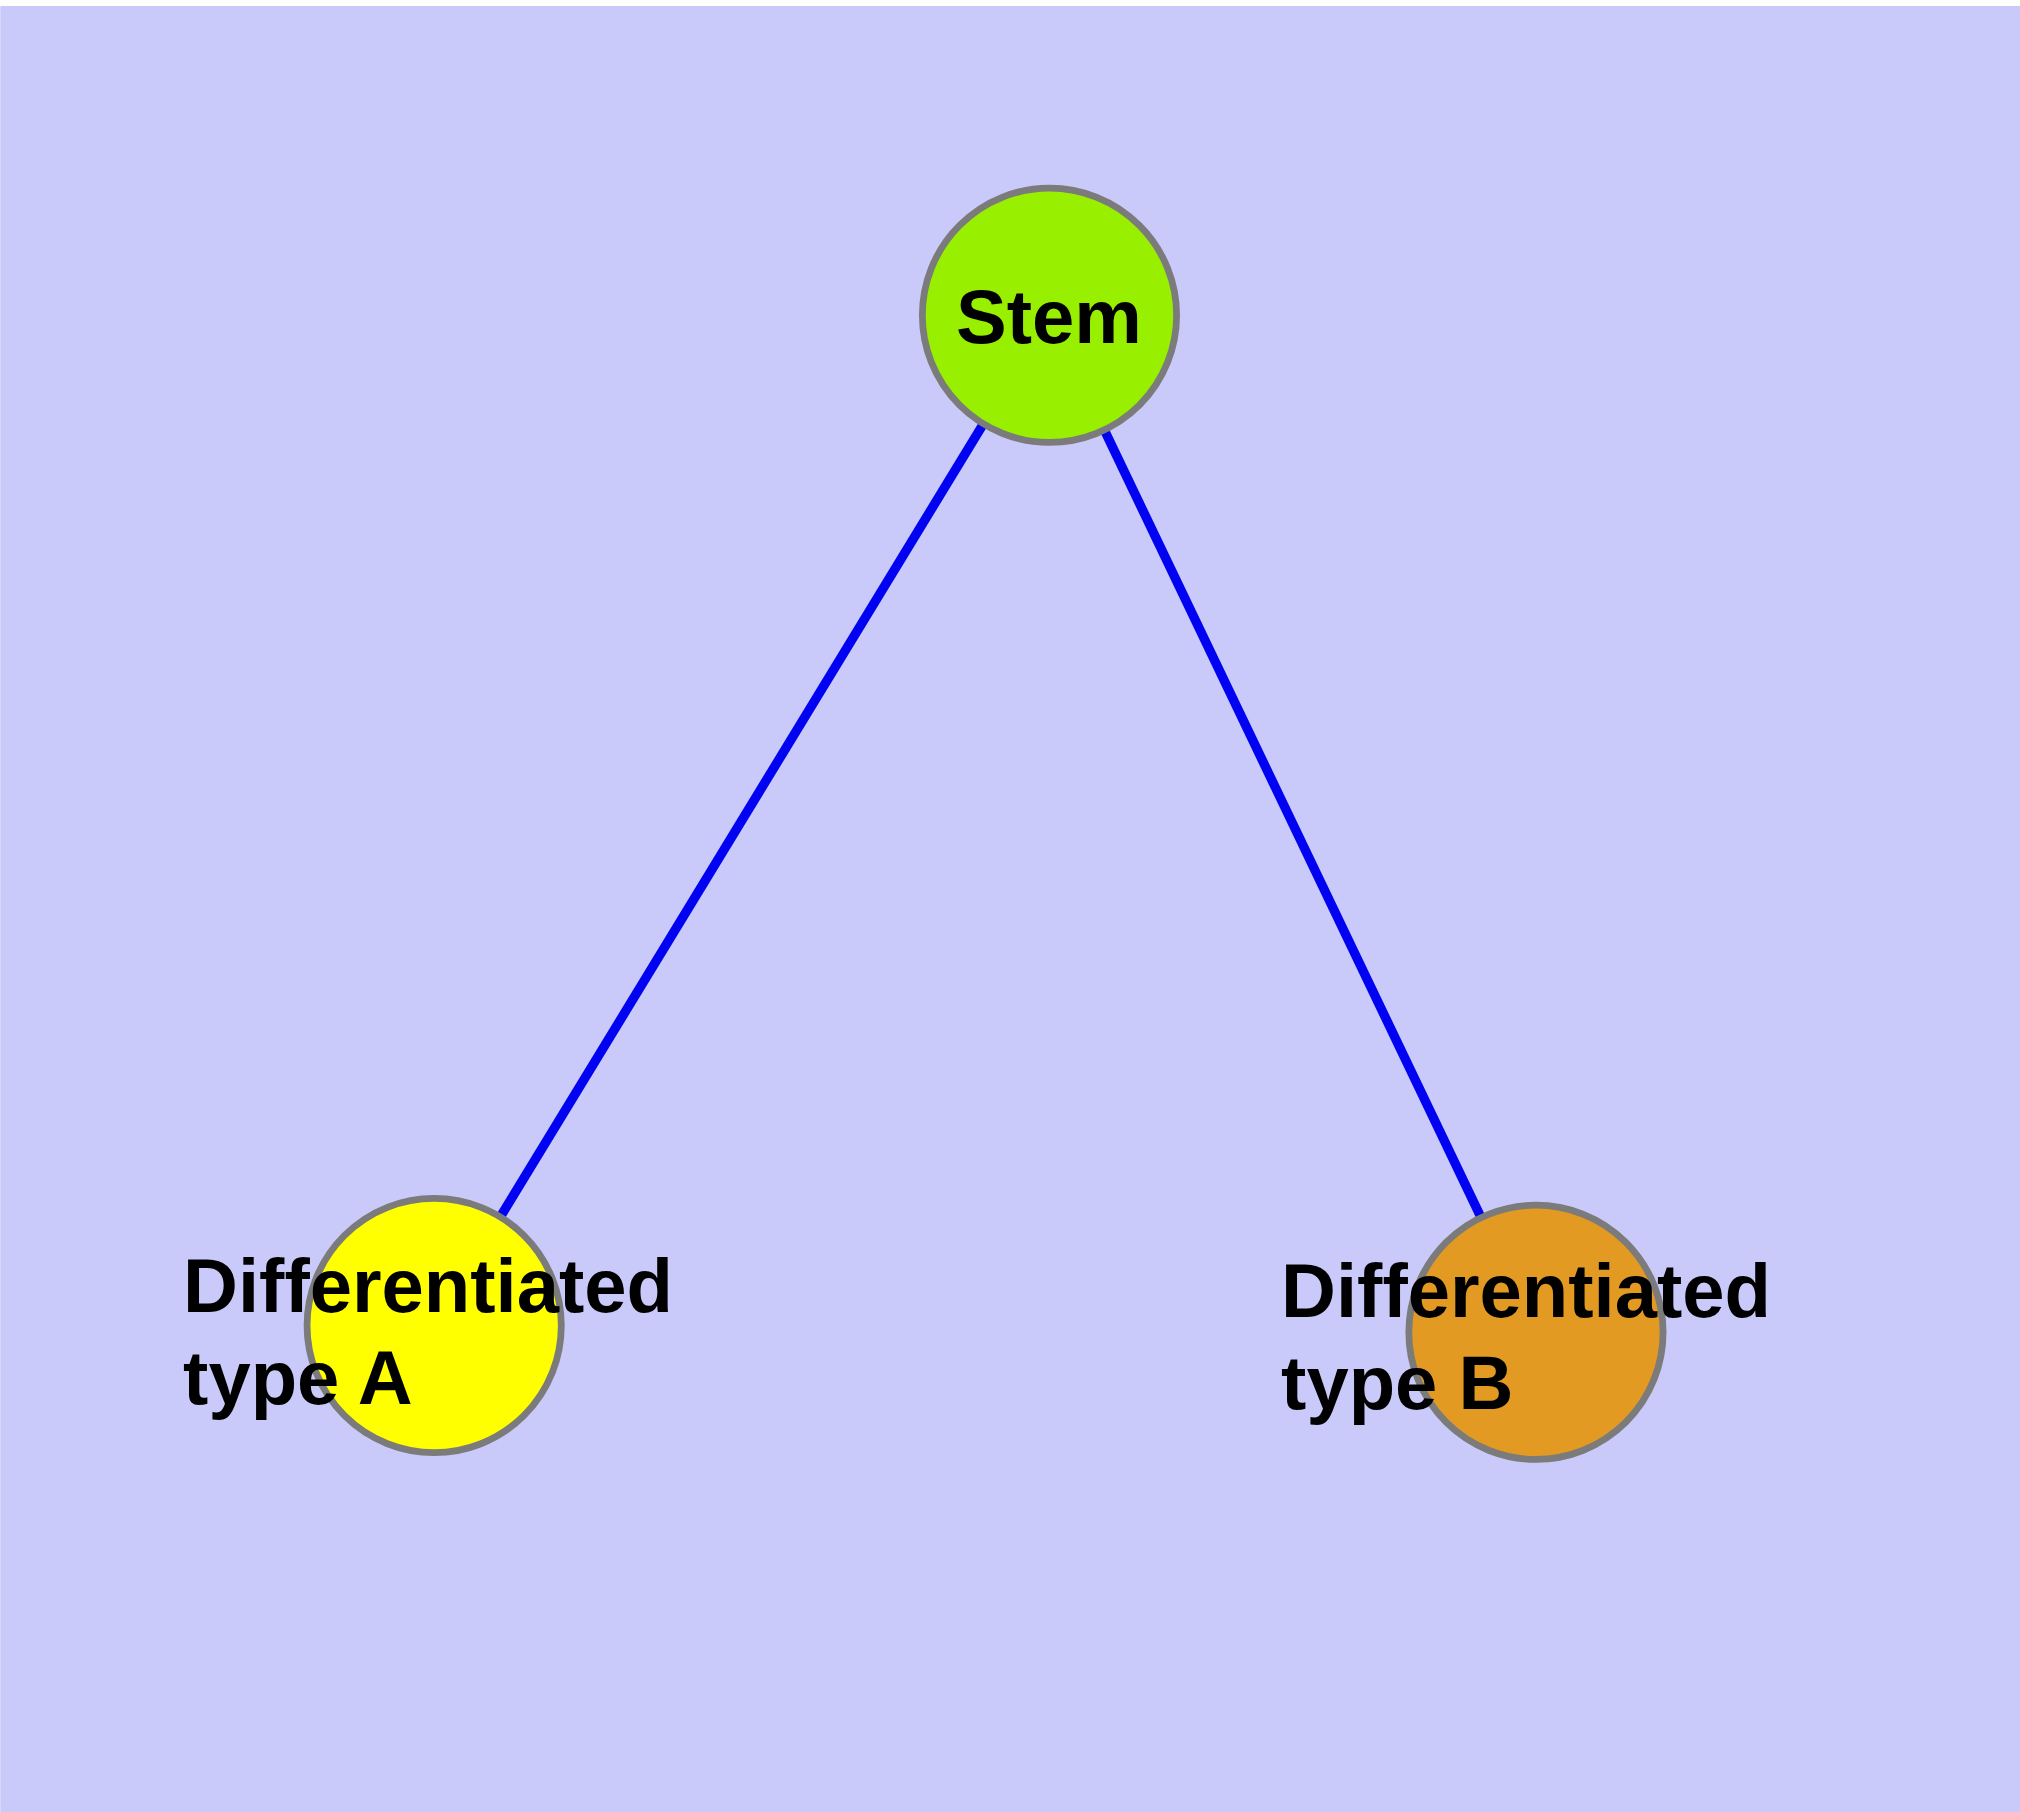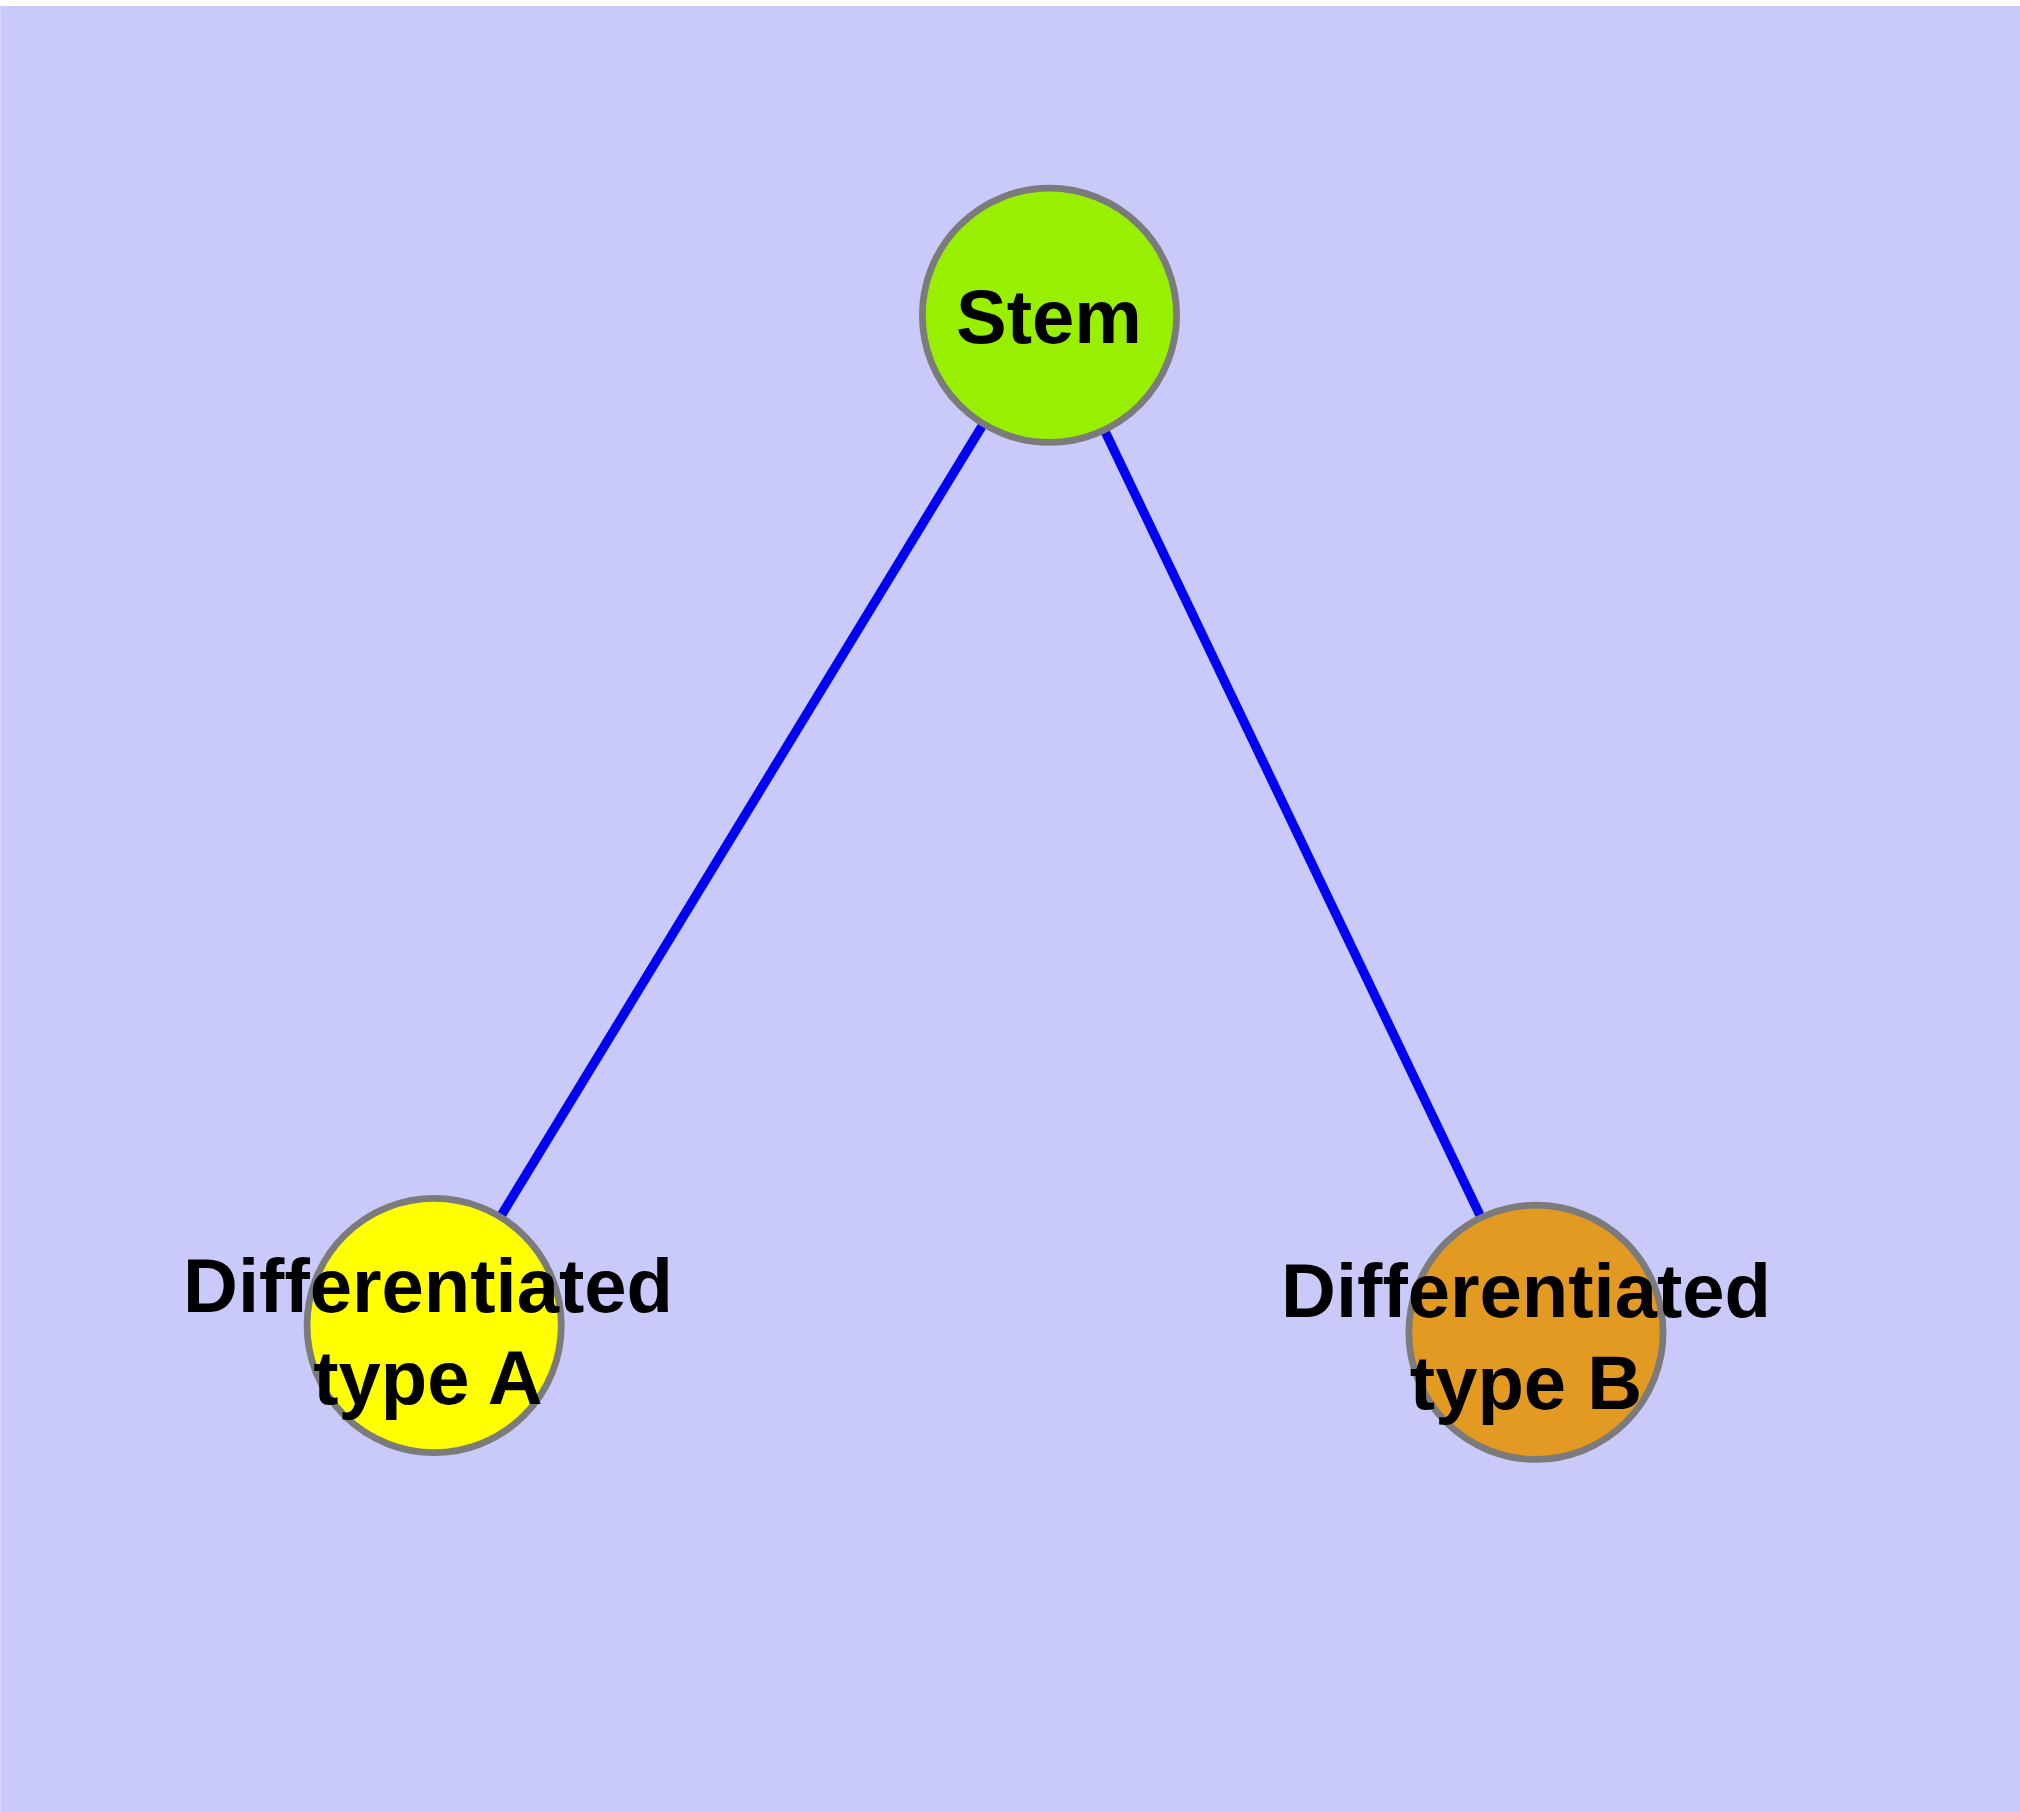--- a/index.html
+++ b/index.html
@@ -24,21 +24,20 @@
     display: block;
   }
   .node-label {
     position: absolute;
     transform: translate(-50%, -50%);
     font-family: "Liberation Sans", sans-serif;
     font-weight: bold;
     font-size: 76px;
     line-height: 92px;
     color: #000000;
-    text-align: center;
     white-space: pre-line;
     pointer-events: none;
   }
 </style>
 </head>
 <body>
 
 <div class="stage">
 
   <svg class="diagram-svg" viewBox="0 0 2384 2138" xmlns="http://www.w3.org/2000/svg">

